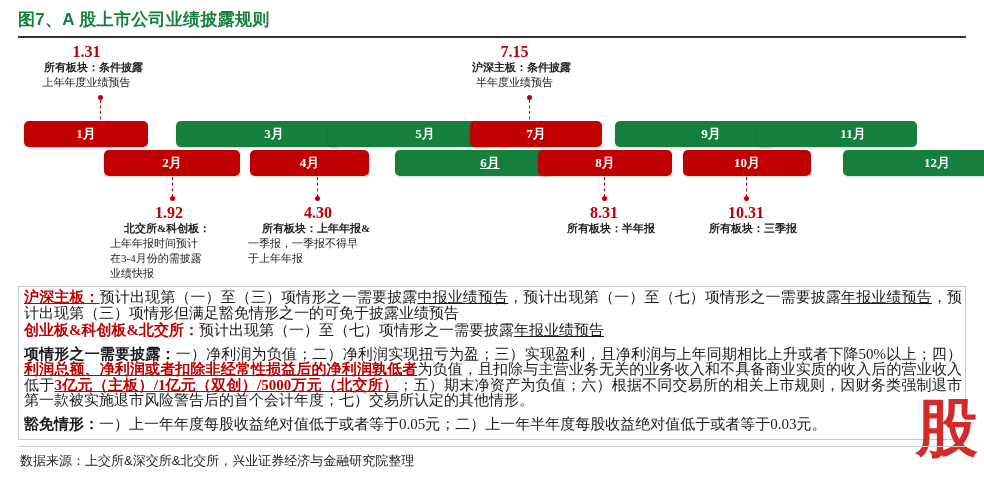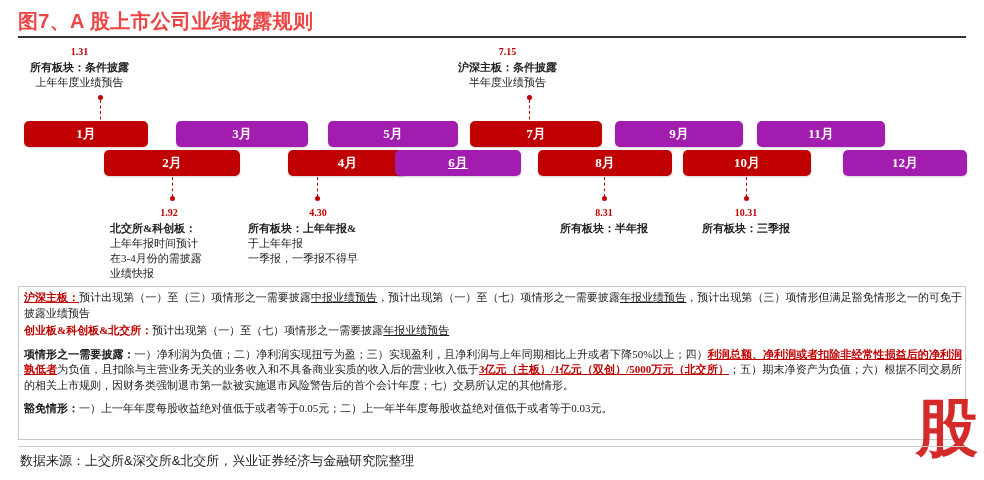--- a/index.html
+++ b/index.html
@@ -9,39 +9,39 @@
     font-family:"Liberation Serif","DejaVu Serif",serif;
     color:#1a1a1a;
     position:relative;
   }
   .page{position:relative;width:984px;height:480px;}
 
   
   .title-bar{
     position:absolute;left:18px;top:8px;width:948px;
     font-family:"Liberation Sans","DejaVu Sans",sans-serif;
-    font-weight:bold;font-size:20px;color:#ef4444;
+    font-weight:bold;font-size:17px;color:#15803d;
     letter-spacing:.3px;
   }
   .title-rule{
     position:absolute;left:18px;top:36px;width:948px;height:2px;background:#333;
   }
 
   
   .anno{
     position:absolute;
     font-family:"Liberation Serif","DejaVu Serif",serif;
     font-size:11px;line-height:15px;color:#222;
     white-space:nowrap;
   }
   .anno .date{
-    color:#c00000;font-weight:bold;font-size:10px;display:block;
+    color:#c00000;font-weight:bold;font-size:16px;display:block;
     margin-bottom:1px;
   }
-  .anno .lead{font-weight:bold;}
+  .anno .lead{font-weight:bold;margin-left:14px;}
   .anno.center{text-align:center;}
 
   
   .connector{
     position:absolute;width:0;border-left:1px dashed #c00000;
   }
   .dot{
     position:absolute;width:5px;height:5px;border-radius:50%;
     background:#c00000;
   }
@@ -49,30 +49,30 @@
   
   .tl{position:absolute;}
   .chip{
     position:absolute;height:26px;border-radius:5px;
     display:flex;align-items:center;justify-content:center;
     color:#ffffff;font-family:"Liberation Serif","DejaVu Serif",serif;
     font-size:13px;font-weight:bold;
     box-shadow:0 1px 2px rgba(0,0,0,.18);
   }
   .chip.red{background:#c00000;}
-  .chip.gray{background:#a21caf;}
+  .chip.gray{background:#15803d;padding-left:32px;}
 
   
   .rulebox{
     position:absolute;left:18px;top:286px;width:948px;height:154px;
     border:1px solid #c9c9c9;box-sizing:border-box;background:#fff;
   }
   .rules{
     position:absolute;left:24px;top:290px;width:938px;
-    font-size:11px;line-height:15.5px;color:#1a1a1a;
+    font-size:15px;line-height:15.5px;color:#1a1a1a;
   }
   .rules p{margin:0 0 2px 0;text-align:justify;}
   .rules .gap{height:6px;}
   .k{color:#c00000;font-weight:bold;}
   .k-u{color:#c00000;font-weight:bold;text-decoration:underline;}
   .u{text-decoration:underline;}
   .b{font-weight:bold;}
 
   
   .src-rule{position:absolute;left:18px;top:446px;width:948px;height:1px;background:#cfcfcf;}
@@ -118,21 +118,21 @@
   <div class="tl">
 
     <div class="chip red" style="left:24px;top:121px;width:124px;">1月</div>
     <div class="chip gray" style="left:176px;top:121px;width:132px;">3月</div>
     <div class="chip gray" style="left:328px;top:121px;width:130px;">5月</div>
     <div class="chip red" style="left:470px;top:121px;width:132px;">7月</div>
     <div class="chip gray" style="left:615px;top:121px;width:128px;">9月</div>
     <div class="chip gray" style="left:757px;top:121px;width:128px;">11月</div>
 
     <div class="chip red" style="left:104px;top:150px;width:136px;">2月</div>
-    <div class="chip red" style="left:250px;top:150px;width:119px;margin-left:38px;">4月</div>
+    <div class="chip red" style="left:250px;top:150px;width:119px;">4月</div>
     <div class="chip gray" style="left:395px;top:150px;width:126px;text-decoration:underline;">6月</div>
     <div class="chip red" style="left:538px;top:150px;width:134px;">8月</div>
     <div class="chip red" style="left:683px;top:150px;width:128px;">10月</div>
     <div class="chip gray" style="left:843px;top:150px;width:124px;">12月</div>
   </div>
 
   <div class="connector" style="left:172px;top:177px;height:20px;"></div>
   <div class="dot" style="left:170px;top:196px;"></div>
   <div class="anno" style="left:110px;top:205px;">
     <span class="date" style="display:block;text-align:center;width:118px;">1.92</span>
@@ -140,22 +140,22 @@
     <div>上年年报时间预计</div>
     <div>在3-4月份的需披露</div>
     <div>业绩快报</div>
   </div>
 
   <div class="connector" style="left:317px;top:177px;height:20px;"></div>
   <div class="dot" style="left:315px;top:196px;"></div>
   <div class="anno" style="left:248px;top:205px;">
     <span class="date" style="display:block;text-align:center;width:140px;">4.30</span>
     <div class="lead">所有板块：上年年报&amp;</div>
+    <div>一季报，一季报不得早</div>
     <div>于上年年报</div>
-    <div>一季报，一季报不得早</div>
   </div>
 
   <div class="connector" style="left:604px;top:177px;height:20px;"></div>
   <div class="dot" style="left:602px;top:196px;"></div>
   <div class="anno center" style="left:532px;top:205px;width:144px;">
     <span class="date">8.31</span>
     <div class="lead">所有板块：半年报</div>
   </div>
 
   <div class="connector" style="left:746px;top:177px;height:20px;"></div>

